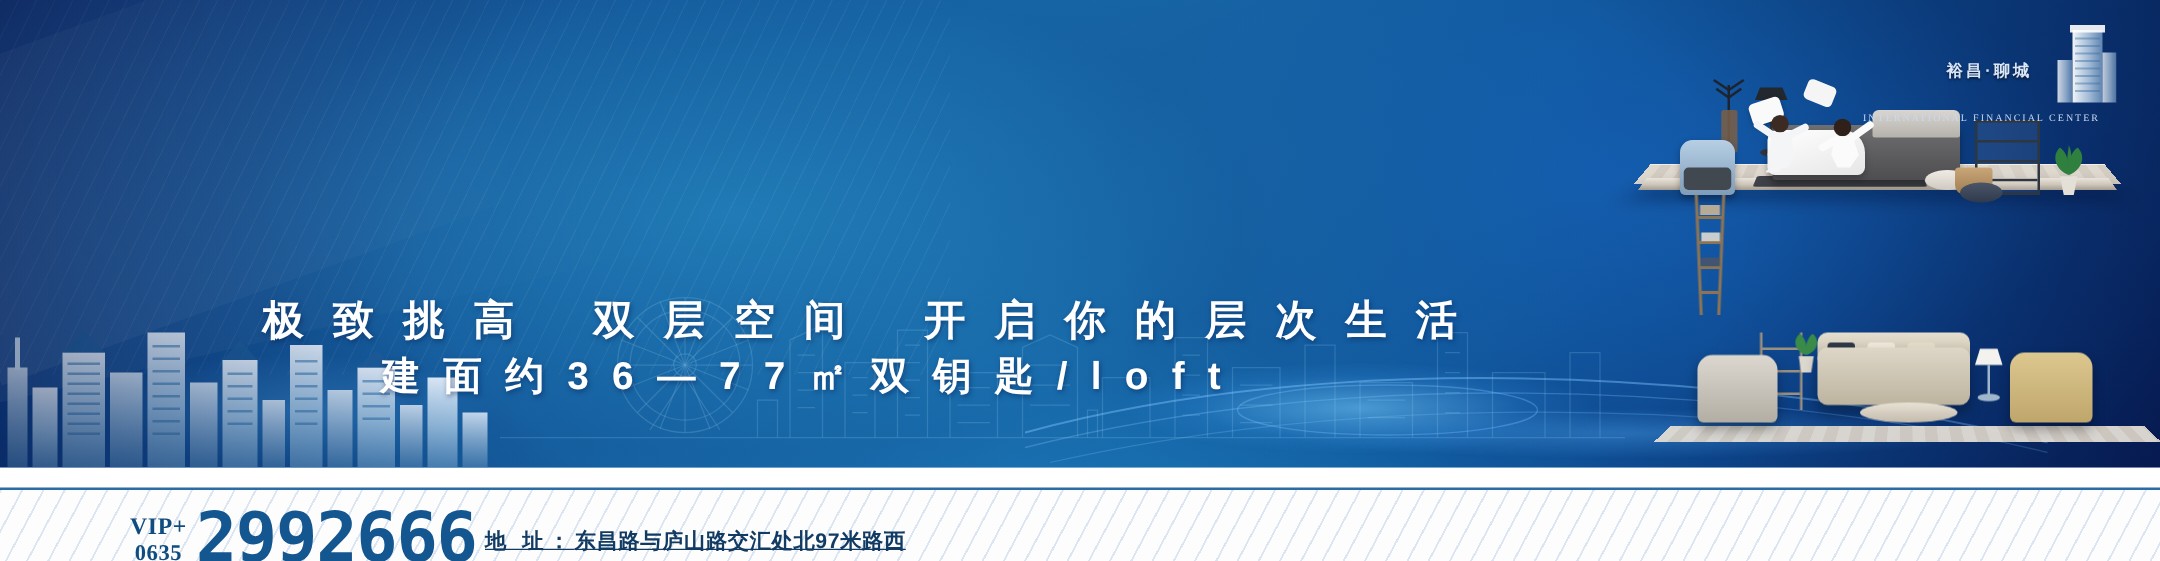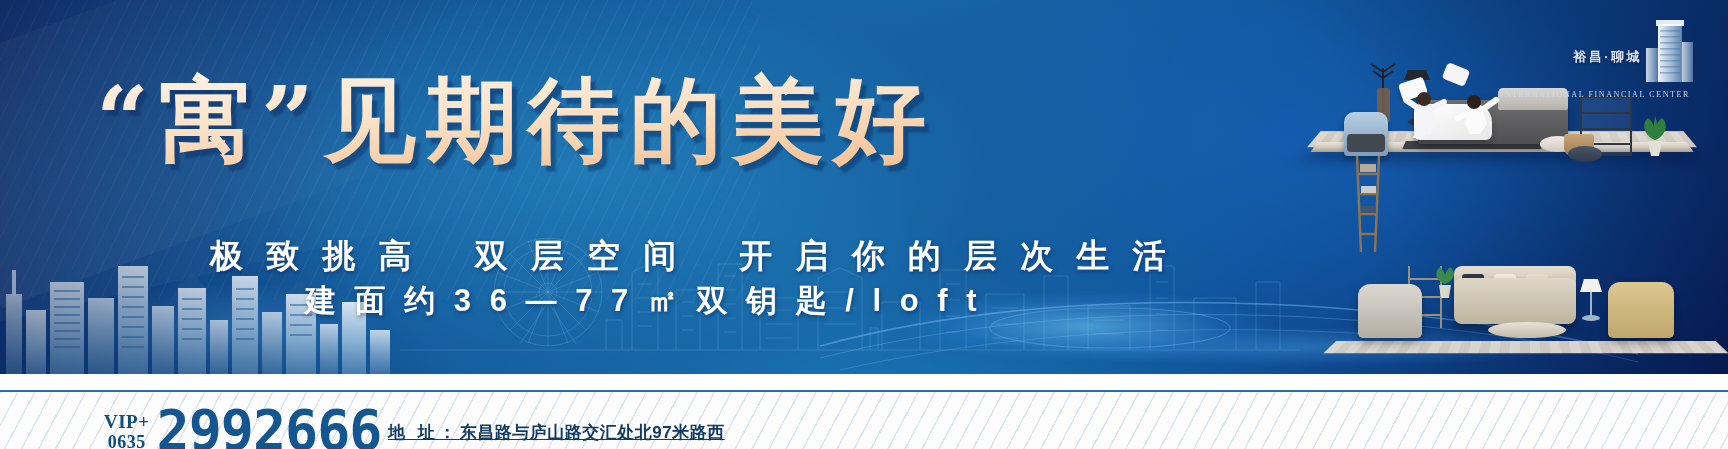--- a/index.html
+++ b/index.html
@@ -74,32 +74,32 @@
   .skyline svg { display:block; }
 
   
   .blueprint { position:absolute; left:400px; top:232px; width:900px; height:142px; opacity:.5; }
   .blueprint svg { display:block; }
 
   
   .logo { position:absolute; right:22px; top:16px; width:196px; height:88px; text-align:right; }
   .logo-tower { position:absolute; right:8px; top:0px; width:58px; height:72px; }
   .logo-cn-small {
-    position:absolute; right:64px; top:32px;
+    position:absolute; right:80px; top:32px;
     color:#dbe7f7; font-size:13px; letter-spacing:2.5px; white-space:nowrap;
     font-family:"Liberation Sans","DejaVu Sans",sans-serif; font-weight:600;
     text-shadow:0 1px 2px rgba(0,0,0,.5);
   }
   .logo-cn-big {
     position:absolute; right:14px; top:48px;
     color:#ffffff; font-size:22px; letter-spacing:3px; white-space:nowrap;
     font-weight:700; text-shadow:0 1px 3px rgba(0,0,0,.55);
   }
   .logo-en {
-    position:absolute; right:16px; top:74px;
+    position:absolute; right:26px; top:74px;
     color:#c9d9ef; font-size:8px; letter-spacing:1.6px; white-space:nowrap;
     font-family:"Liberation Serif","DejaVu Serif",serif;
   }
 
   
   .headline {
     position:absolute; left:96px; top:66px; width:1100px; height:108px;
     font-family:"DejaVu Serif","Liberation Serif",serif;
     font-weight:700; font-size:92px; line-height:108px;
     letter-spacing:10px; white-space:nowrap;
@@ -569,21 +569,20 @@
               <rect x="20" y="44" width="20" height="1.6"></rect>
             <rect x="20" y="50" width="20" height="1.6"></rect>
               <rect x="20" y="56" width="20" height="1.6"></rect>
           </g>
         </svg>
       </div>
       <div class="logo-cn-small">裕昌·聊城</div>
       <div class="logo-en">INTERNATIONAL  FINANCIAL  CENTER</div>
     </div>
 
-    <div class="headline">“寓”见期待的美好</div>
     <div class="sub1">极 致 挑 高　 双 层 空 间　 开 启 你 的 层 次 生 活</div>
     <div class="sub2">
       <span>建 面 约 3 6 — 7 7 </span><span>㎡</span><span> 双 钥 匙 / l o f t</span>
     </div>
   </div>
 
   <div class="bottombar">
 
     <div class="phone-wrap">
       <div class="vip">

